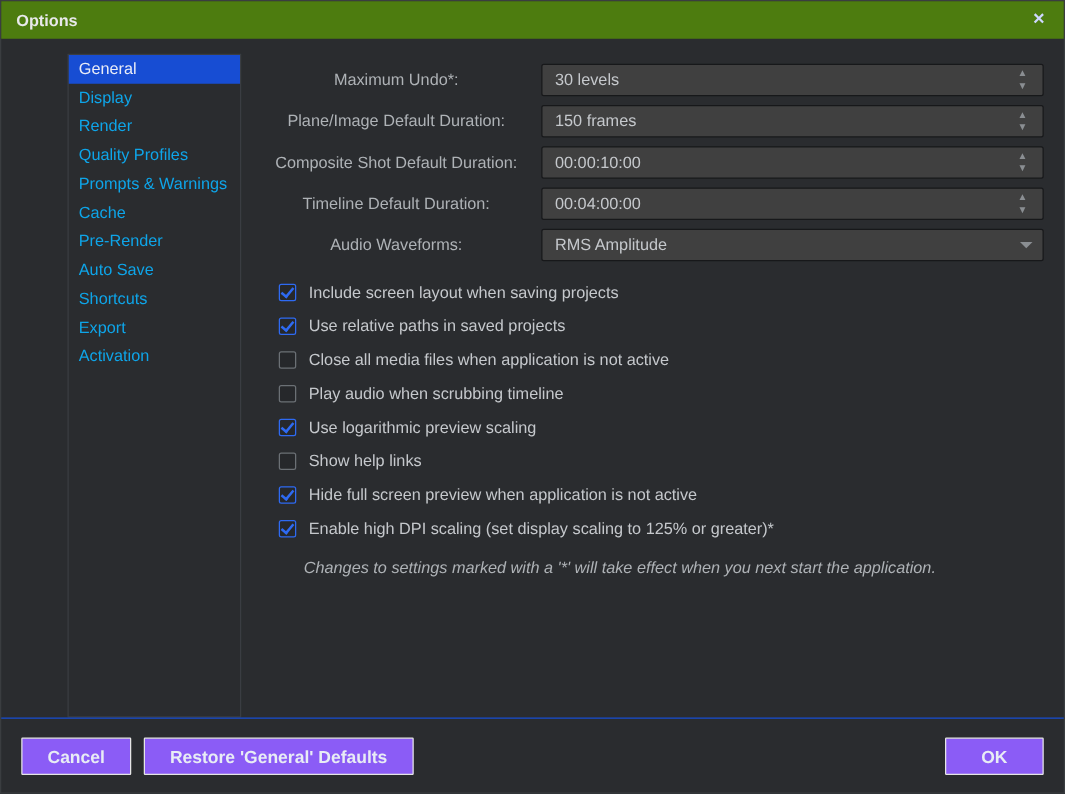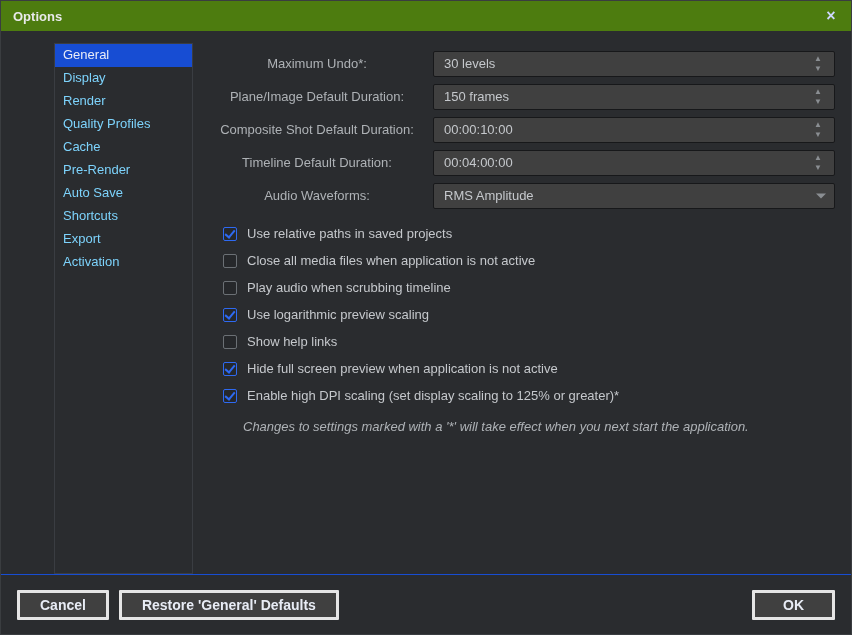--- a/index.html
+++ b/index.html
@@ -15,21 +15,21 @@
   .titlebar .title { flex: 1; }
   .titlebar .close { width: 20px; text-align: center; color: #cfd8ff; font-size: 16px; line-height: 1; cursor: pointer; }
 
   .body { flex: 1; display: flex; padding: 12px 12px 0 12px; gap: 0; min-height: 0; }
 
   .sidebar {
     width: 139px; border: 1px solid #3a3d42; background: #2a2c2f;
     display: flex; flex-direction: column; font-size: 13px; margin-left: 41px;
   }
   .sidebar-item {
-    padding: 3px 8px 4px 8px; line-height: 16px; color: #7dd3fc; cursor: pointer;
+    padding: 3px 8px 4px 8px; line-height: 16px; color: #0ea5e9; cursor: pointer;
   }
   .sidebar-item.selected { background: #174dd3; color: #e9ecf7; }
 
   .content { flex: 1; padding: 4px 4px 4px 20px; overflow: auto; }
 
   .form-row { display: flex; align-items: center; height: 33px; }
   .form-label {
     width: 220px; text-align: center; color: #aeb2b6; padding-right: 12px; font-size: 13px;
   }
   .form-field { flex: 1; }
@@ -62,21 +62,21 @@
 
   .note {
     font-style: italic; color: #aeb2b6; font-size: 13px; padding: 10px 0 0 30px;
   }
 
   .footer {
     height: 60px; border-top: 1px solid #174dd3; display: flex; align-items: center;
     padding: 0 16px; gap: 10px;
   }
   .btn {
-    height: 30px; padding: 0 20px; background: #404040; color: #e8ecf5; border: 3px solid #e5e5e5;
+    height: 30px; padding: 0 20px; background: #8b5cf6; color: #e8ecf5; border: 1px solid #e5e5e5;
     font-size: 14px; font-weight: 600; cursor: pointer; border-radius: 1px;
     display: inline-flex; align-items: center;
   }
   .footer .spacer { flex: 1; }
   .btn.ok { padding: 0 28px; }
 </style>
 </head>
 <body>
 
 <div class="window">
@@ -86,20 +86,21 @@
     <span class="close">×</span>
   </div>
 
   <div class="body">
 
     <div class="sidebar">
       <div class="sidebar-item selected"><span>General</span></div>
       <div class="sidebar-item"><span>Display</span></div>
       <div class="sidebar-item"><span>Render</span></div>
       <div class="sidebar-item"><span>Quality Profiles</span></div>
+      <div class="sidebar-item"><span>Prompts &amp; Warnings</span></div>
       <div class="sidebar-item"><span>Cache</span></div>
       <div class="sidebar-item"><span>Pre-Render</span></div>
       <div class="sidebar-item"><span>Auto Save</span></div>
       <div class="sidebar-item"><span>Shortcuts</span></div>
       <div class="sidebar-item"><span>Export</span></div>
       <div class="sidebar-item"><span>Activation</span></div>
     </div>
 
     <div class="content">
 
@@ -161,20 +162,24 @@
           <div class="dropdown">
             <span>RMS Amplitude</span>
             <span class="caret"></span>
           </div>
         </div>
       </div>
 
       <div class="checks">
         <label class="check-row">
           <input type="checkbox" checked="" style="">
+          <span>Include screen layout when saving projects</span>
+        </label>
+        <label class="check-row">
+          <input type="checkbox" checked="" style="">
           <span>Use relative paths in saved projects</span>
         </label>
         <label class="check-row">
           <input type="checkbox" style="">
           <span>Close all media files when application is not active</span>
         </label>
         <label class="check-row">
           <input type="checkbox" style="">
           <span>Play audio when scrubbing timeline</span>
         </label>

